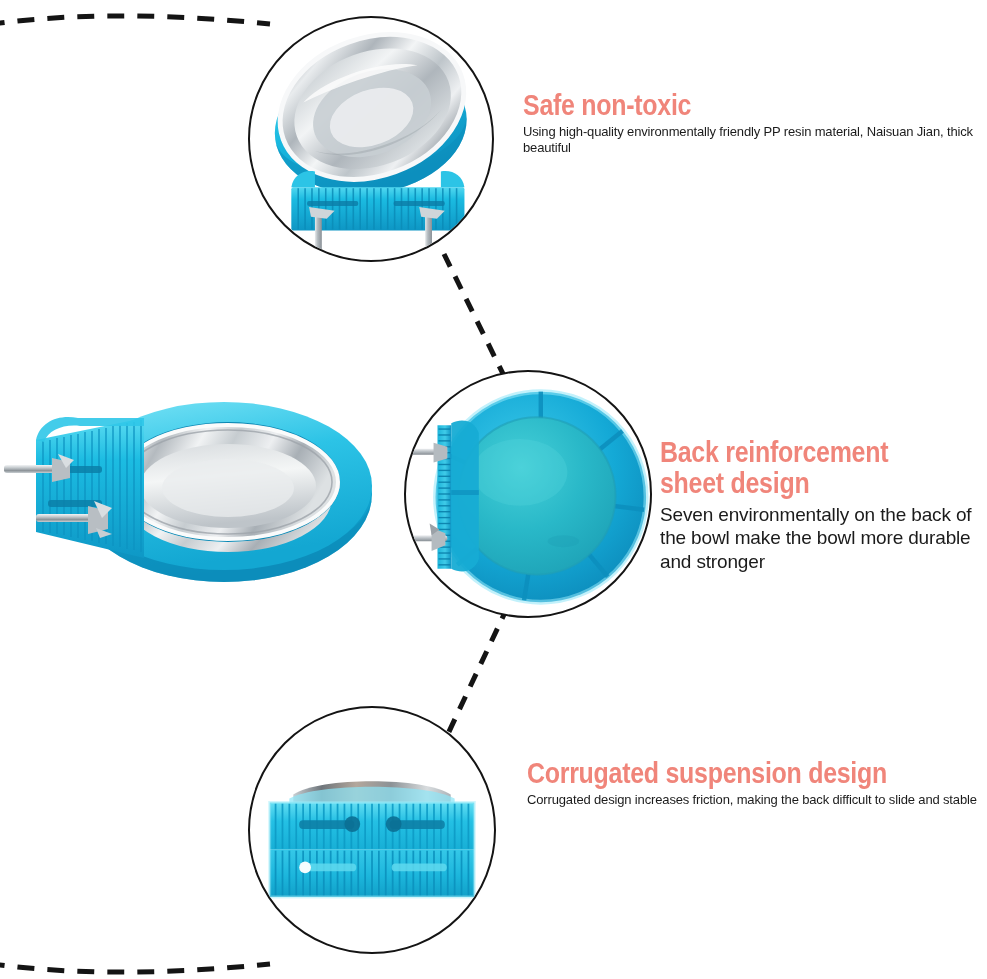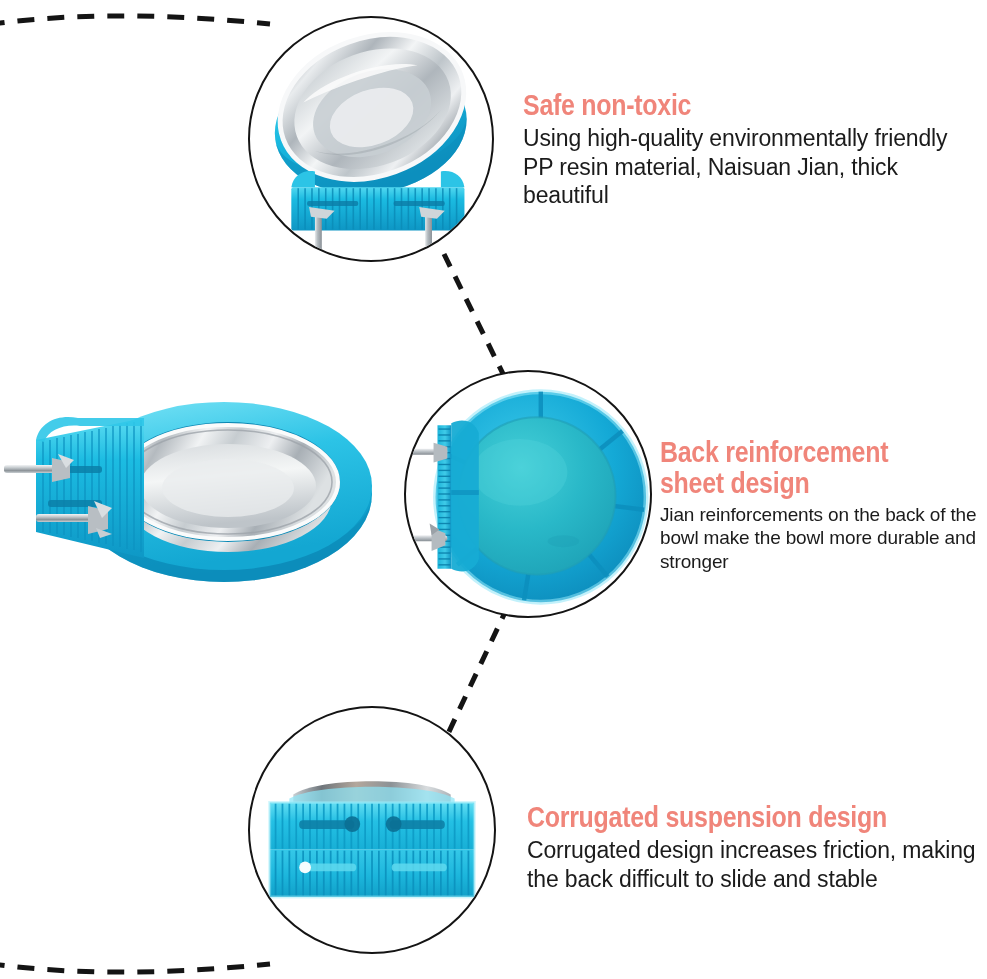--- a/index.html
+++ b/index.html
@@ -38,37 +38,37 @@
   .callout.top   { left:248px; top:16px;  width:246px; height:246px; }
   .callout.mid   { left:404px; top:370px; width:248px; height:248px; }
   .callout.bot   { left:248px; top:706px; width:248px; height:248px; }
 
   .art{ position:absolute; left:0; top:0; width:100%; height:100%; }
 
   
   .block{ position:absolute; }
   .block.t1{ left:523px; top:90px;  width:460px; }
   .block.t2{ left:660px; top:424px; width:327px;margin-top:13px; }
-  .block.t3{ left:527px; top:802px; width:460px; }
+  .block.t3{ left:527px; top:758px; width:460px; }
 
   .headline{
     color:#F0857A;
     font-family:"Liberation Sans Narrow","Liberation Sans",sans-serif;
     font-weight:bold;
     font-size:29px;
     line-height:1.08;
     letter-spacing:-0.3px;
     transform:scaleX(0.86);
     transform-origin:left center;
     white-space:nowrap;
   }
   .block.t2 .headline{ white-space:normal; font-size:29px; }
   .body{
     color:#1b1b1b;
-    font-size:23px;
+    font-size:13px;
     line-height:1.24;
     margin-top:3px;
     letter-spacing:-0.15px;
   }
   .block.t2 .body{ font-size:19px; }
 
   
   .hero{
     position:absolute;
     left:-4px; top:382px;
@@ -489,21 +489,21 @@
     </svg>
   </div>
 
   <div class="block t1">
     <div class="headline">Safe non-toxic</div>
     <div class="body">Using high-quality environmentally friendly PP resin material, Naisuan Jian, thick beautiful</div>
   </div>
 
   <div class="block t2">
     <div class="headline">Back reinforcement sheet design</div>
-    <div class="body">Jian reinforcements on the back of the bowl make the bowl more durable and stronger</div>
+    <div class="body">Seven environmentally on the back of the bowl make the bowl more durable and stronger</div>
   </div>
 
   <div class="block t3">
     <div class="headline">Corrugated suspension design</div>
     <div class="body">Corrugated design increases friction, making the back difficult to slide and stable</div>
   </div>
 
 </div>
 
 </body></html>

